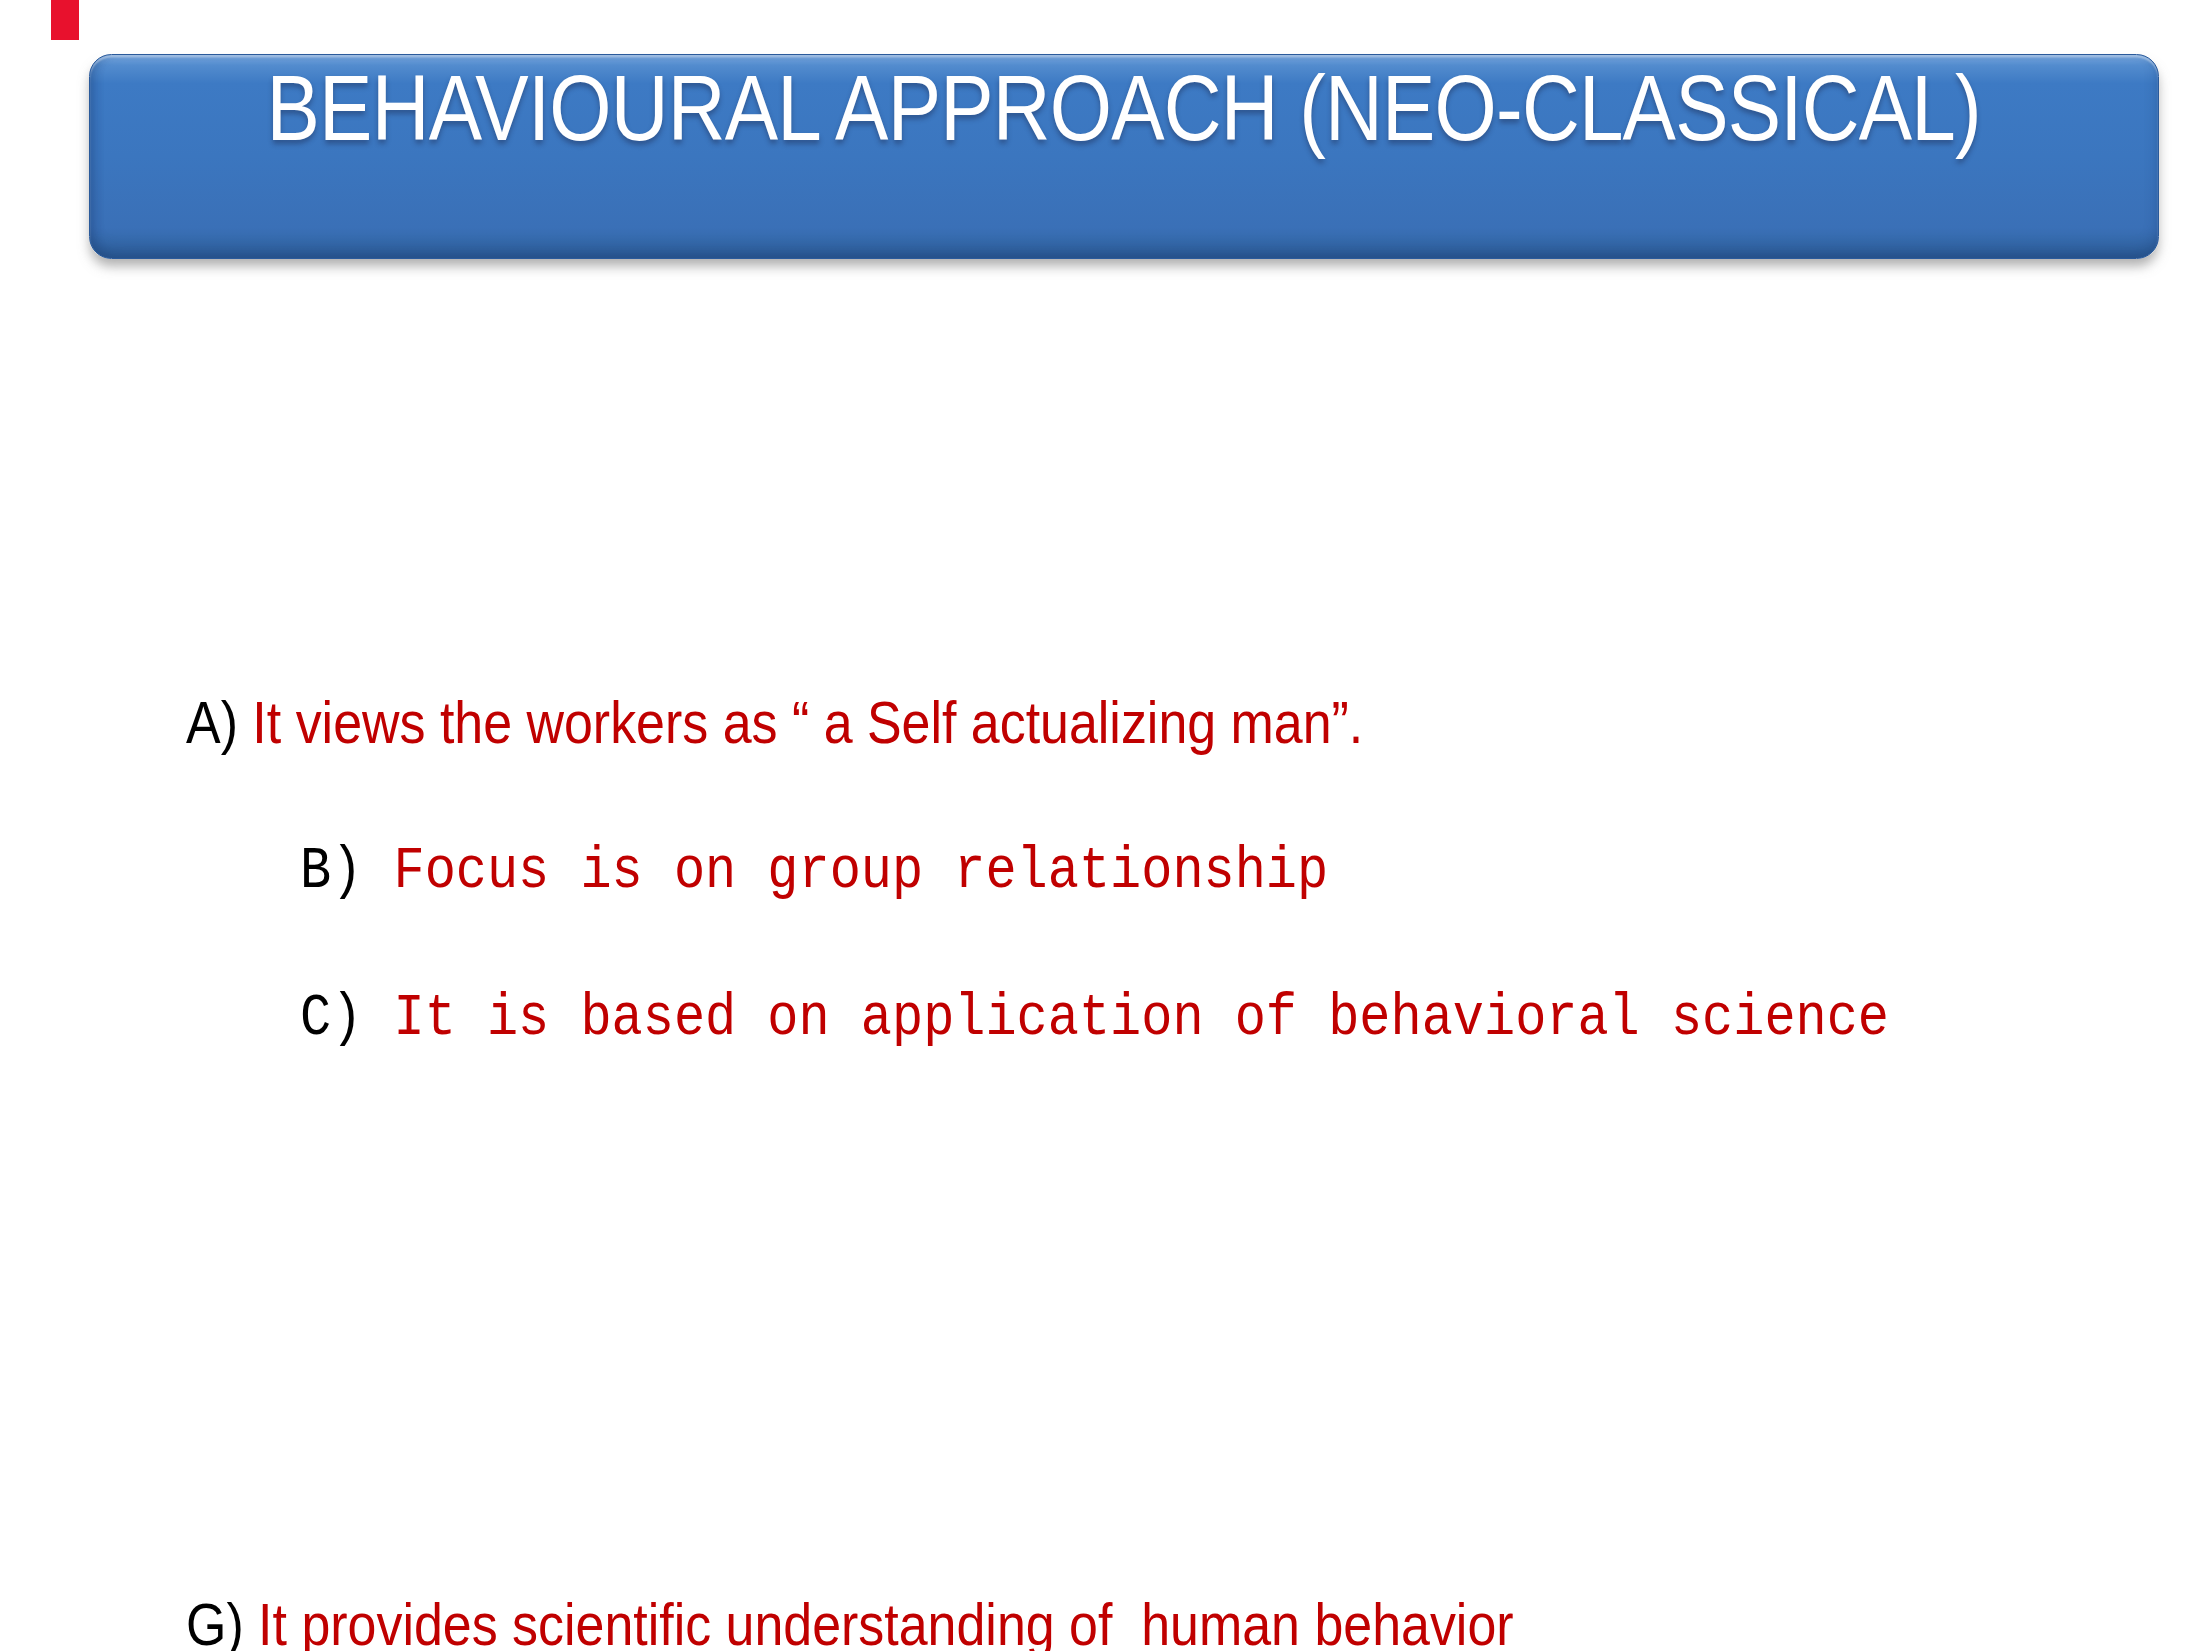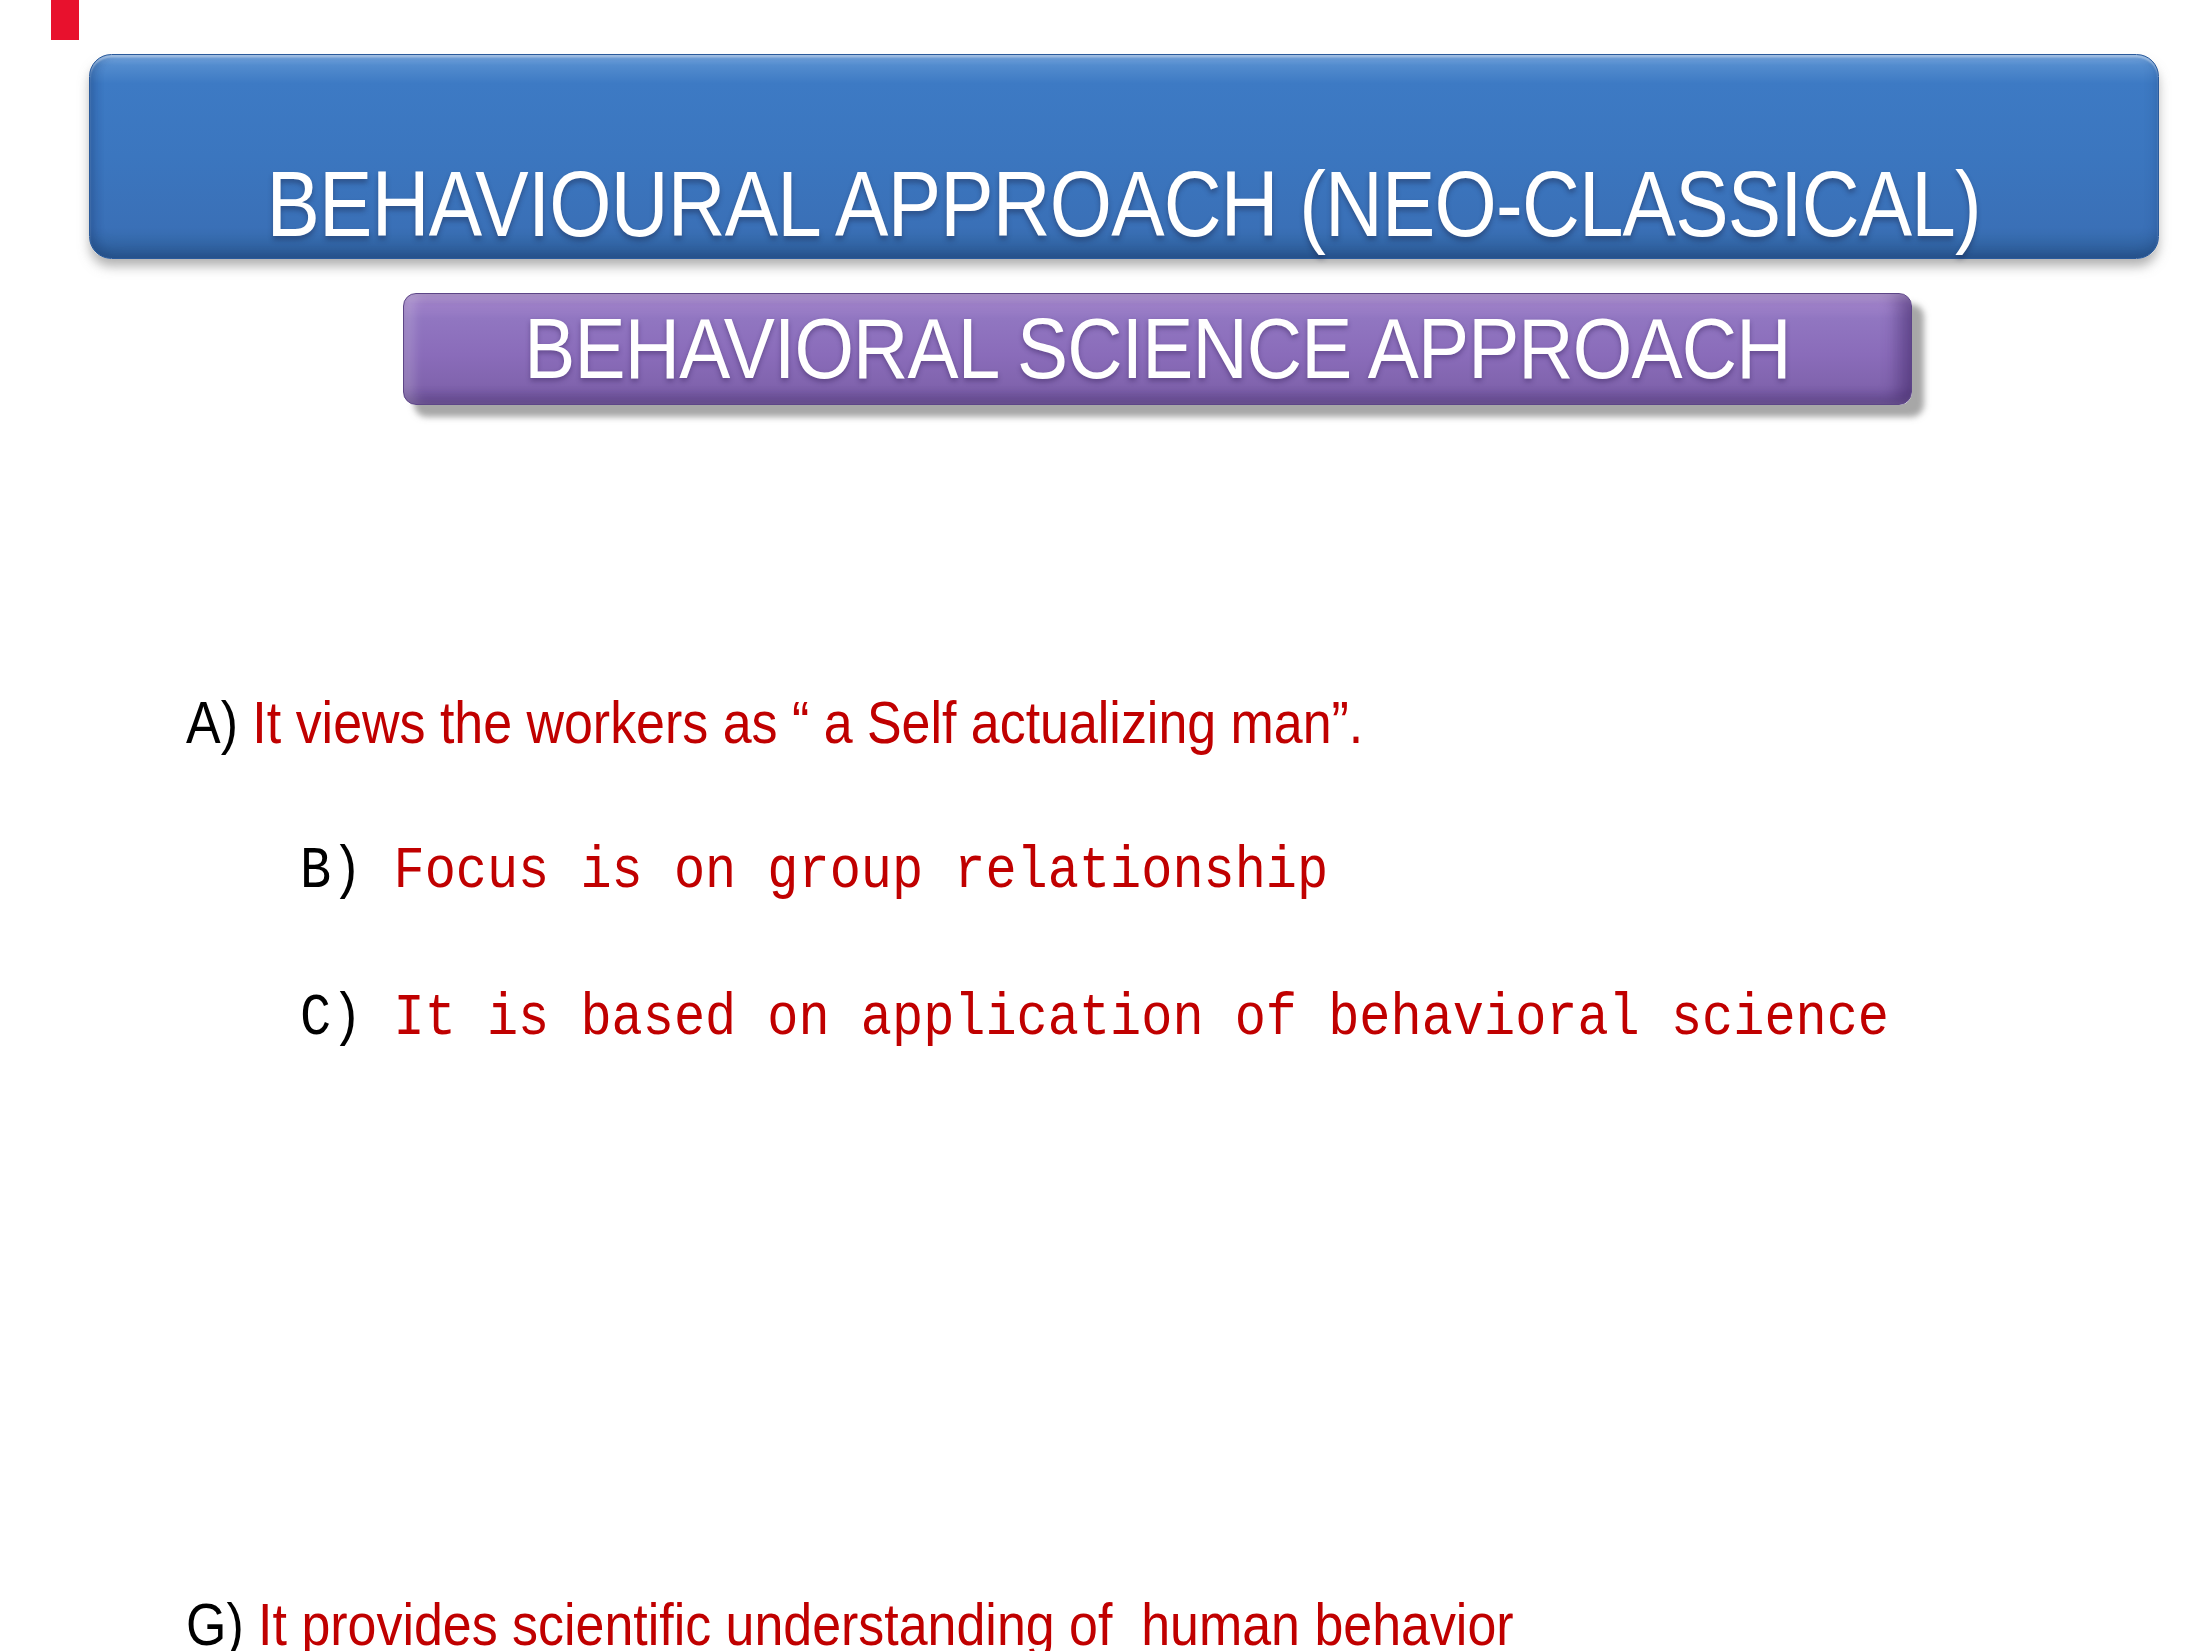--- a/index.html
+++ b/index.html
@@ -29,21 +29,21 @@
     background: linear-gradient(180deg,
       #79a9e1 0%, #538cce 5%, #3d7ac4 14%,
       #3b76bf 50%, #3a70b7 85%, #30639f 100%);
     border: 0.9px solid #2a5a9b;
     box-shadow:
       0 8.6px 12px -1.7px rgba(110,110,110,0.55),
       inset 0 2.6px 1.7px rgba(255,255,255,0.35),
       inset 0 -8.6px 13.8px rgba(20,50,100,0.30),
       inset 5.2px 0 8.6px rgba(20,50,100,0.18);
     display: flex;
-    align-items: flex-end;
+    align-items: flex-start;
     justify-content: center;
   }
   .title-banner .banner-text {
     color: #ffffff;
     font-size: 93px;
     font-weight: 400;
     letter-spacing: -0.9px;
     white-space: nowrap;
     transform: scaleX(0.86);
     transform-origin: 50% 50%;
@@ -110,23 +110,20 @@
 <body>
 
 <div class="slide">
 
   <div class="red-marker"></div>
 
   <div class="title-banner">
     <div class="banner-text">BEHAVIOURAL APPROACH (NEO-CLASSICAL)</div>
   </div>
 
-  <div class="subtitle-banner">
-    <div class="banner-text">BEHAVIORAL SCIENCE APPROACH</div>
-  </div>
 
   <div class="feature-list">
 
     <div class="list-item item-a">
       <span class="line-inner"><span class="item-label">A) </span><span class="item-text">It views the workers as “ a Self actualizing man”.</span></span>
     </div>
 
     <div class="list-item item-b">
       <span class="line-inner"><span class="item-label">B) </span><span class="item-text">Focus is on group relationship</span></span>
     </div>

